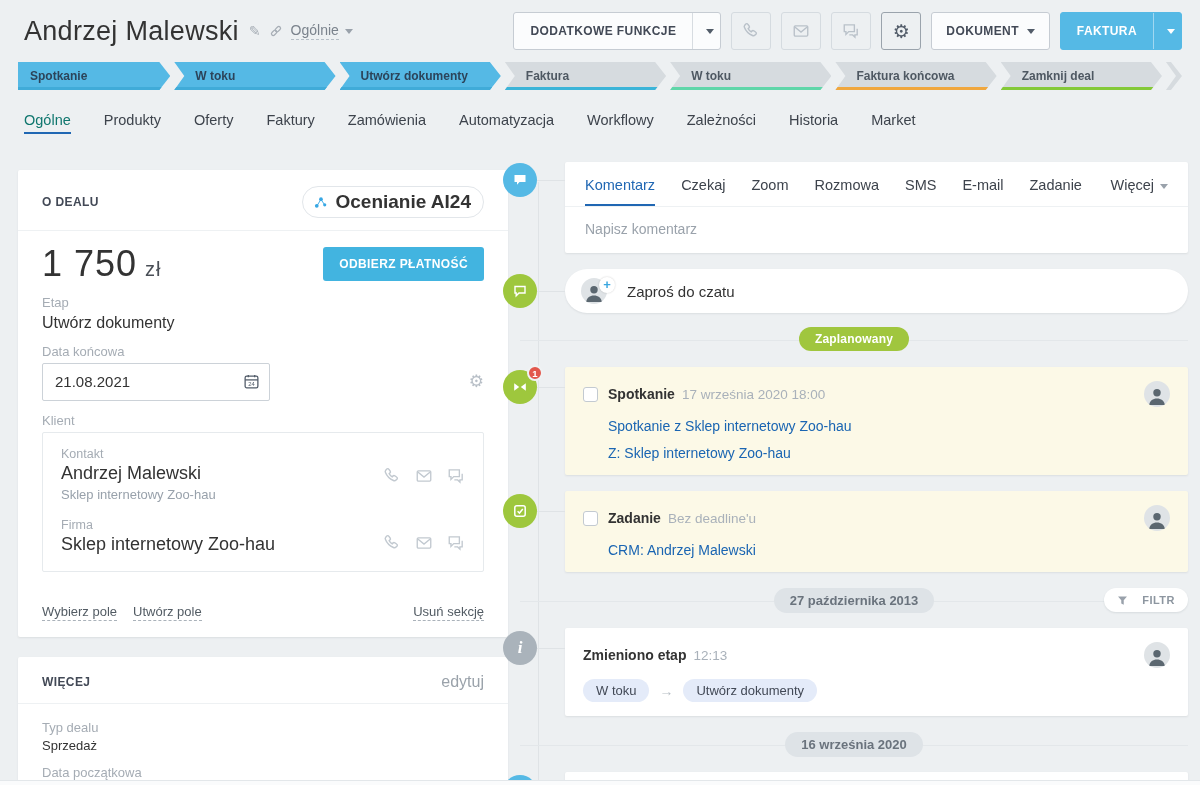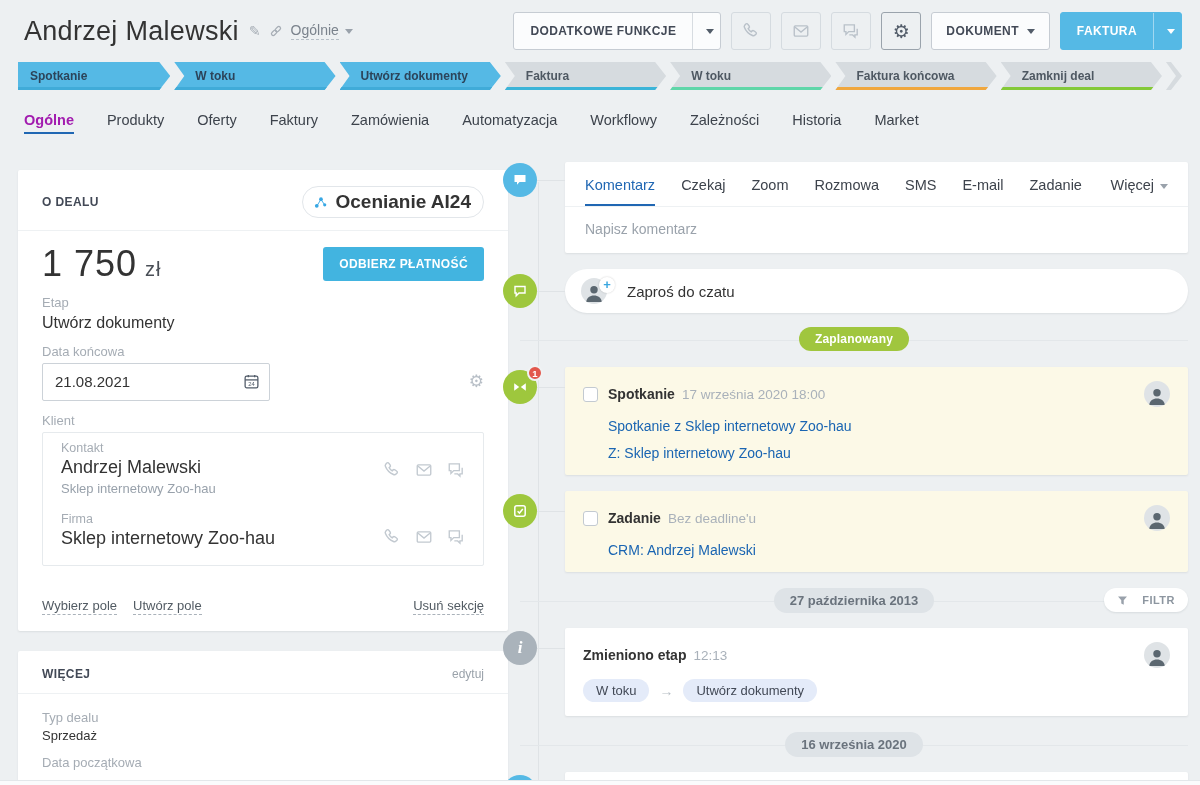--- a/index.html
+++ b/index.html
@@ -44,54 +44,54 @@
   .u-cyan::after { background:#3bb4d8; }
   .u-mint::after { background:#5fd6a9; }
   .u-orange::after { background:#f0a73e; }
   .u-green::after { background:#84c938; }
   .stage--end { flex:0 0 16px; padding:0; background:#d6dbdf; }
   .stage--end::after { background:transparent; }
 
   
   .main-tabs { display:flex; gap:33px; padding:22px 24px 14px 24px; }
   .main-tab { font-size:14.5px; color:#3d434c; cursor:pointer; position:relative; padding-bottom:6px; }
-  .main-tab--active { color:#a21caf;font-weight:bold; }
+  .main-tab--active { color:#0f766e; }
   .main-tab--active::after { content:""; position:absolute; left:0; right:0; bottom:0; height:2px; background:#2067b3; }
 
   
   .left-col { position:absolute; left:18px; top:170px; width:490px; }
   .card { background:#fff; border-radius:2px; box-shadow:0 1px 2px rgba(60,70,80,.1); }
   .card + .card { margin-top:20px; }
   .card-head { display:flex; align-items:center; justify-content:space-between; padding:16px 24px 12px 24px; border-bottom:1px solid #eef1f3; }
   .card-head-title { font-size:12px; font-weight:bold; color:#424956; letter-spacing:.4px; }
   .ai-badge { display:flex; align-items:center; gap:7px; border:1px solid #e2e6ea; border-radius:16px; padding:4px 12px 4px 10px; font-size:19px; font-weight:bold; color:#333; cursor:pointer; background:#fff; }
   .card-body { padding:14px 24px 18px 24px; }
   .f-label { font-size:13px; color:#a5acb4; margin:12px 0 4px 0; }
   .amount-row { display:flex; align-items:flex-end; justify-content:space-between; }
   .amount { font-size:36px; font-weight:300; color:#333; letter-spacing:1px; line-height:1.05; }
   .amount .cur { font-size:20px; font-weight:400; color:#4a4f57; margin-left:8px; }
   .btn-pay { background:#42b4e0; color:#fff; border:none; border-radius:3px; font-size:12px; font-weight:bold; letter-spacing:.4px; padding:10px 16px; cursor:pointer; margin-bottom:2px; font-family:inherit; }
   .f-value { font-size:16px; color:#333; }
   .date-row { display:flex; align-items:center; justify-content:space-between; }
   .date-input-wrap { position:relative; width:228px; }
   .date-input { width:100%; height:38px; border:1px solid #ccd2d8; border-radius:2px; font-size:15px; color:#333; padding:0 36px 0 12px; font-family:inherit; background:#fff; }
   .cal-ic { position:absolute; right:10px; top:10px; cursor:pointer; }
-  .client-box { border:1px solid #e6eaed; border-radius:2px; padding:8px 18px 16px 18px; margin-top:2px; }
+  .client-box { border:1px solid #e6eaed; border-radius:2px; padding:14px 18px 16px 18px; margin-top:2px; }
   .client-entry { display:flex; align-items:flex-start; justify-content:space-between; }
   .client-entry + .client-entry { margin-top:16px; }
   .ce-label { font-size:12.5px; color:#a5acb4; }
   .ce-name { font-size:18px; color:#333; margin-top:2px; }
   .ce-sub { font-size:13px; color:#98a1ab; margin-top:3px; }
   .ce-icons { display:flex; gap:14px; margin-top:20px; }
   .ce-icons svg { stroke:#c2c9d0; fill:none; cursor:pointer; }
   .links-row { display:flex; align-items:center; padding:14px 24px 16px 24px; font-size:13px; color:#525b63; }
   .dashed-link { border-bottom:1px dashed #aab2ba; padding-bottom:1px; cursor:pointer; }
   .dashed-link + .dashed-link { margin-left:16px; }
   .links-row .right { margin-left:auto; }
-  .edit-link { font-size:12px; color:#9aa2aa; cursor:pointer; }
+  .edit-link { font-size:16px; color:#9aa2aa; cursor:pointer; }
   .more-field-label { font-size:13px; color:#a5acb4; margin-top:12px; }
   .more-field-value { font-size:13px; color:#333; margin-top:3px; }
 
   
   .right-col { position:absolute; left:520px; top:162px; width:668px; bottom:0; }
   .rail { position:absolute; left:18px; top:20px; bottom:0; width:1px; background:#dfe3e6; }
   .t-row { position:relative; margin-left:45px; }
   .t-ic { position:absolute; left:-62px; width:34px; height:34px; border-radius:50%; display:flex; align-items:center; justify-content:center; z-index:2; }
   .t-ic--blue { background:#55b9e5; }
   .t-ic--green { background:#9ec73d; }

